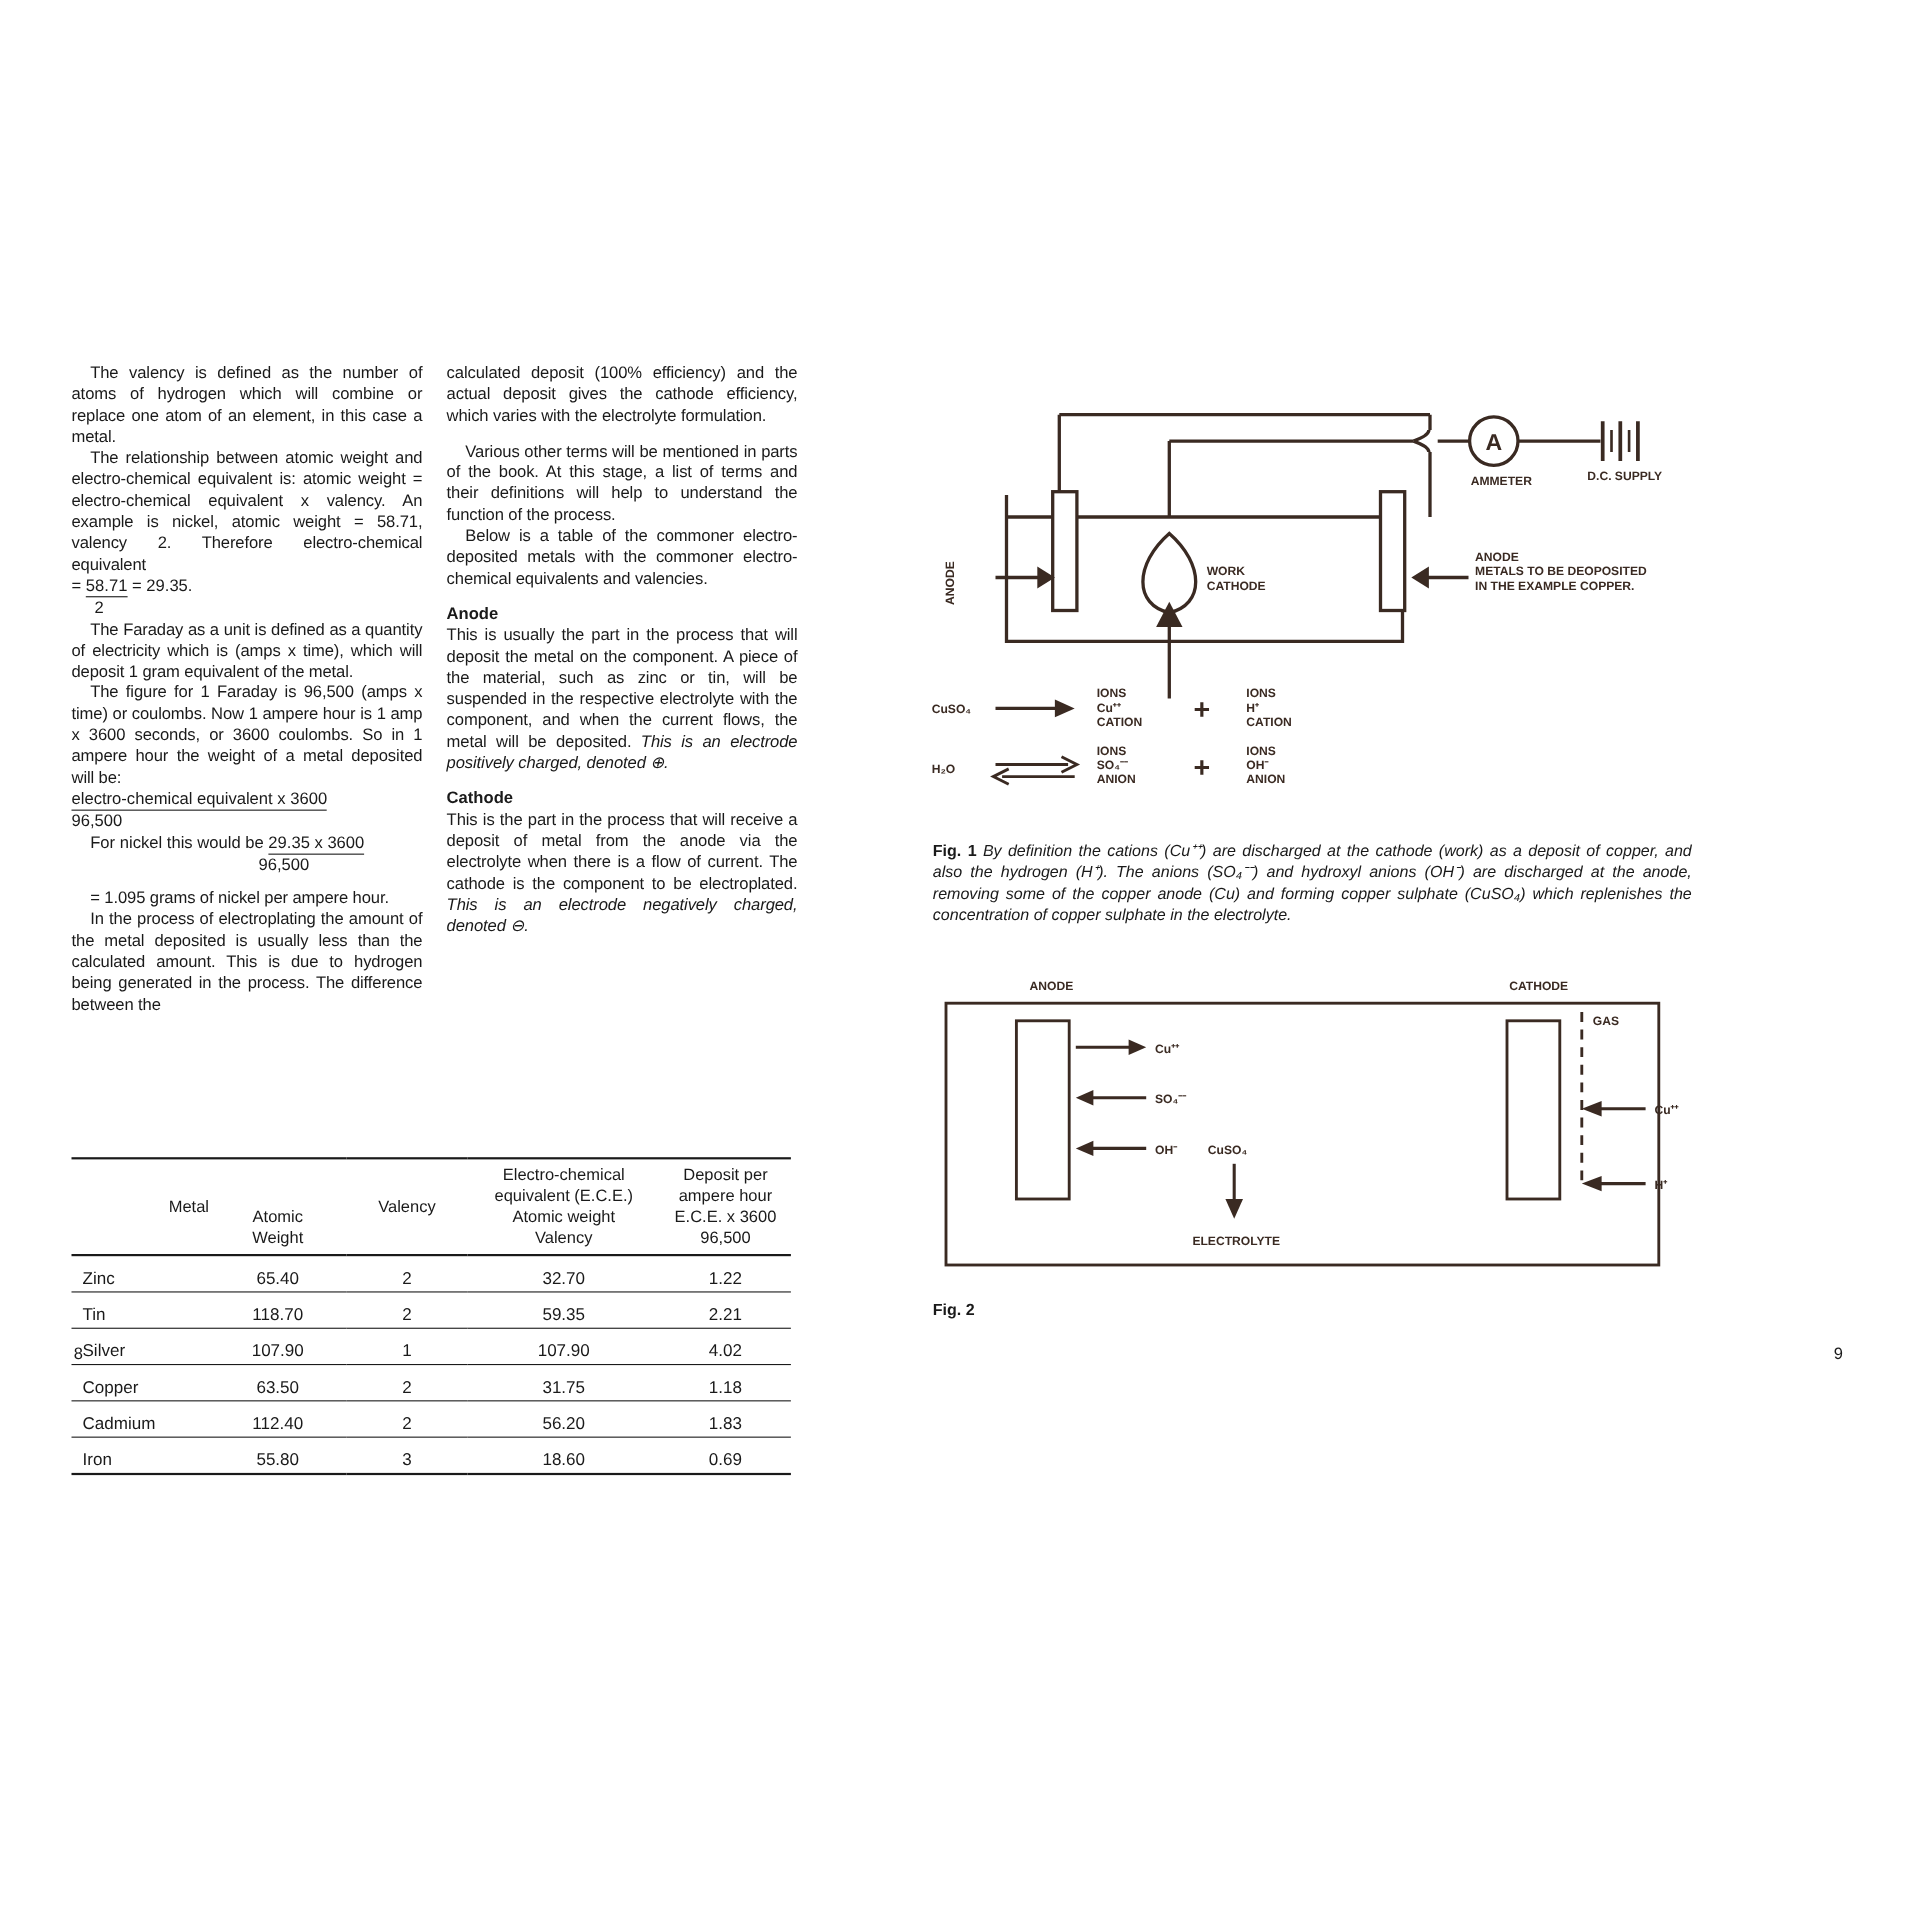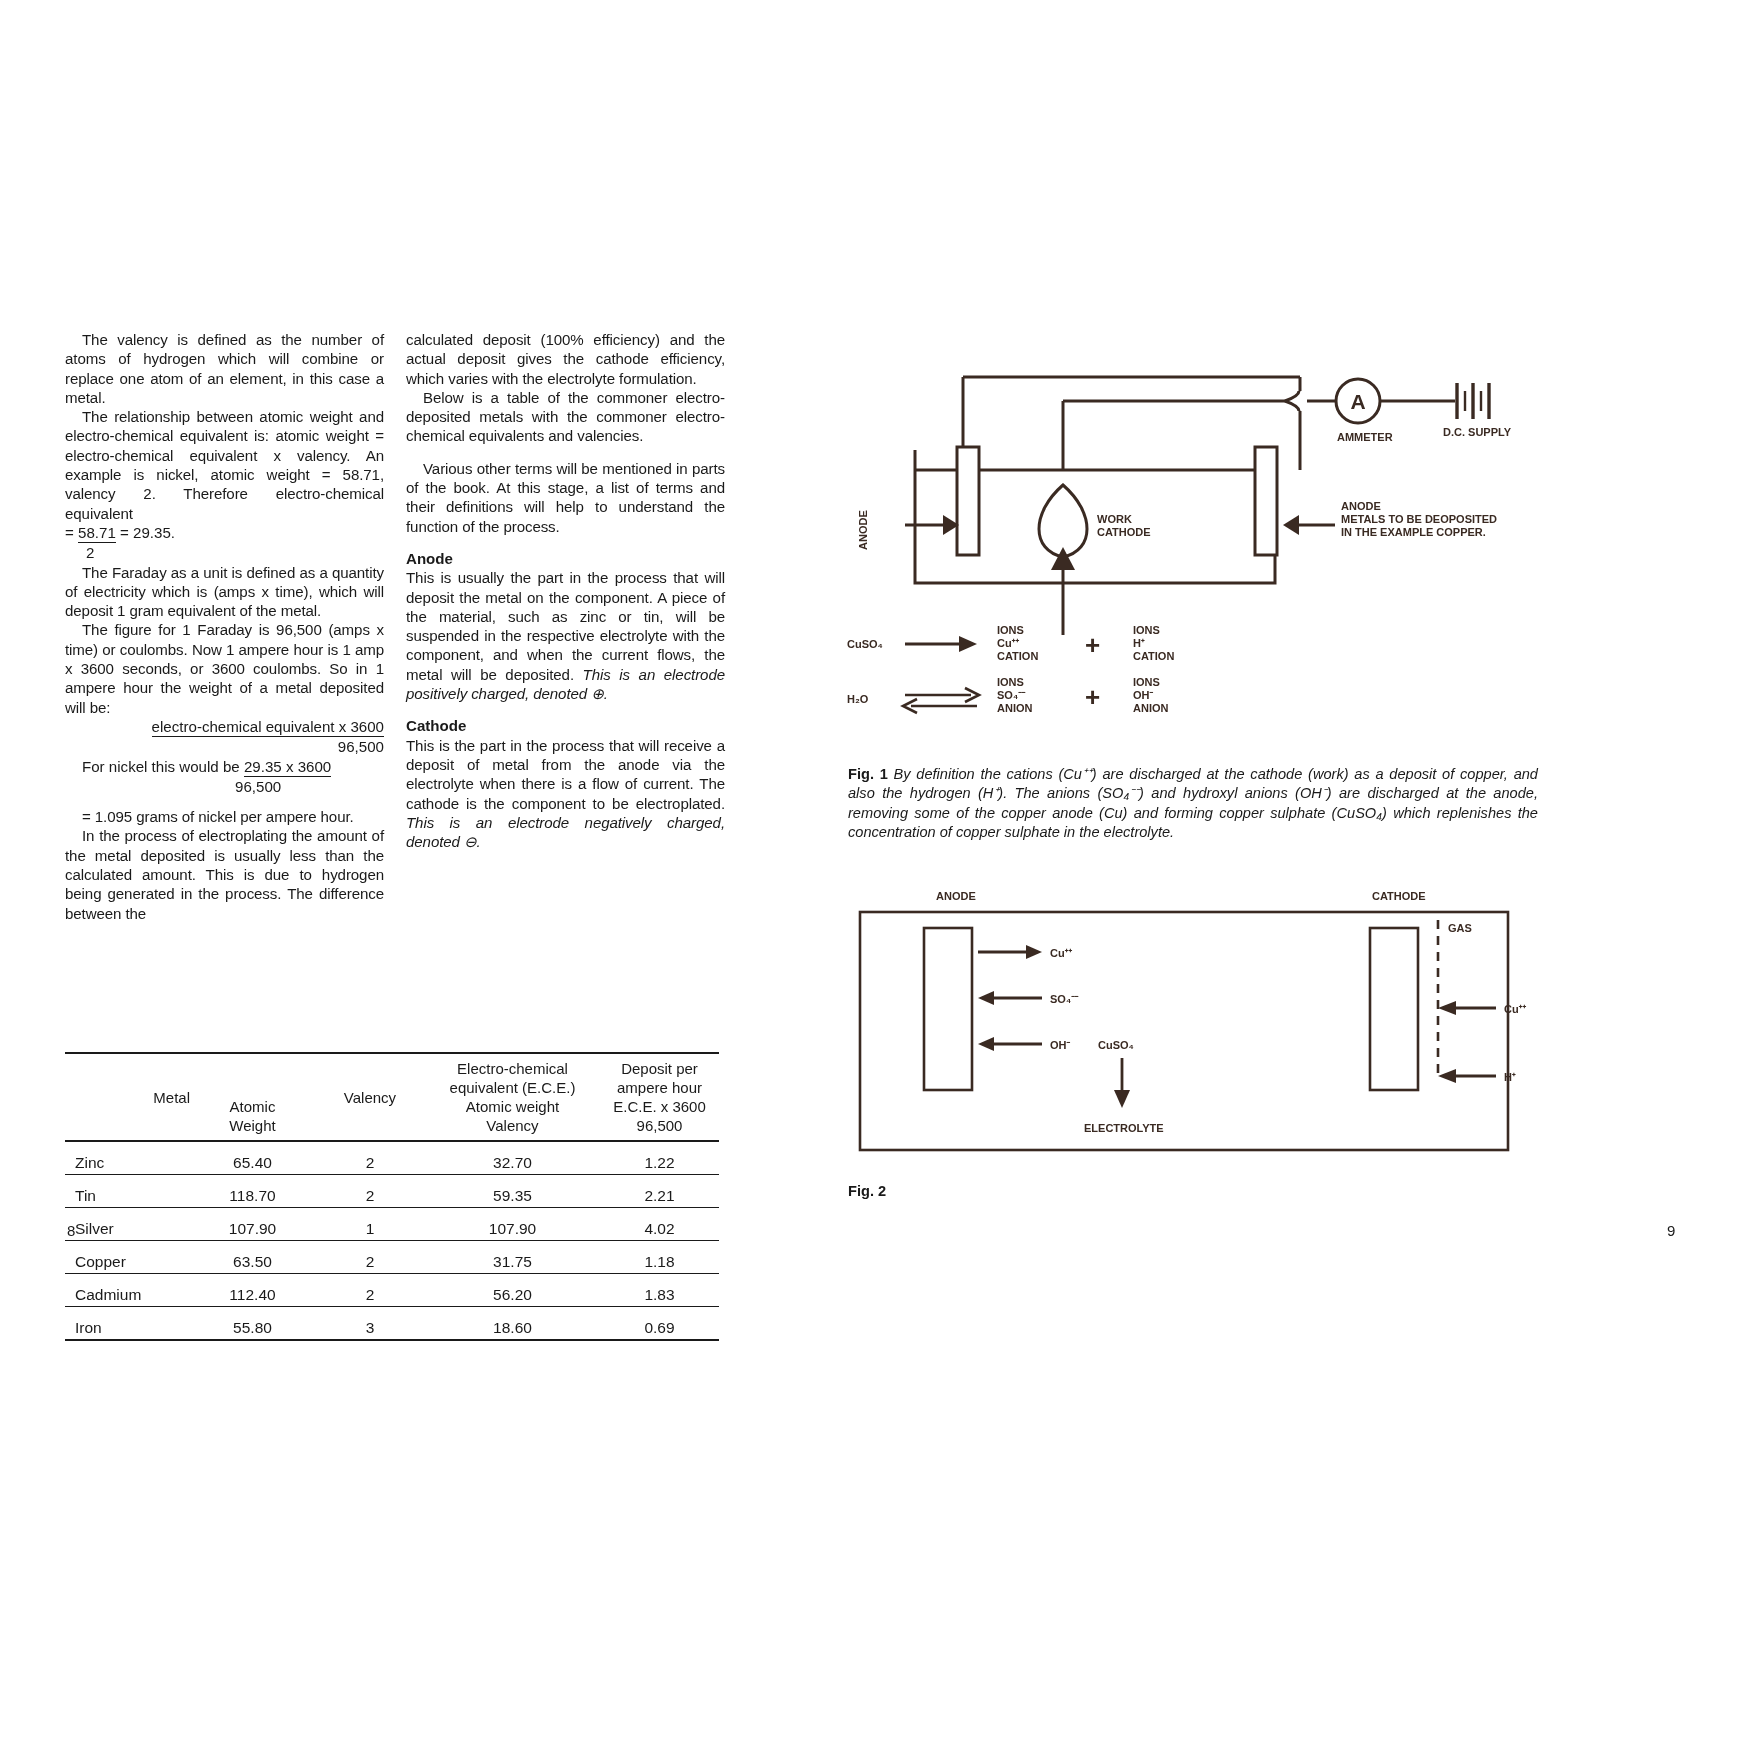--- a/index.html
+++ b/index.html
@@ -20,21 +20,21 @@
   p.body{
     margin:0;
     font-size:15.1px;
     line-height:19.3px;
     text-align:justify;
     text-indent:17px;
     letter-spacing:-0.1px;
   }
   p.body.noind{text-indent:0;}
   p.gap{margin-top:13px;}
-  .frac{display:block;text-indent:0;text-align:right;font-size:15.1px;line-height:19.3px;}
+  .frac{display:block;text-indent:0;text-align:left;font-size:15.1px;line-height:19.3px;}
   .inline-eq{display:block;text-indent:0;font-size:15.1px;line-height:19.3px;}
   .subhead{font-weight:bold;font-size:15.1px;line-height:19.3px;margin:13px 0 0 0;text-indent:0;}
   .ital{font-style:italic;}
   .u{border-bottom:1.4px solid #1a1a1a;display:inline-block;}
 
   
   .tbl-wrap{position:absolute;left:65px;top:1052px;width:654px;}
   table.metals{border-collapse:collapse;width:654px;font-size:15px;}
   table.metals td,table.metals th{padding:0;}
   table.metals thead th{
@@ -97,22 +97,22 @@
 
         <span class="inline-eq" style="padding-left:17px;"><span>For nickel this would be </span><span class="u">29.35 x 3600</span></span>
         <span class="inline-eq" style="padding-left:170px;">96,500</span>
 
         <p class="body noind" style="margin-top:11px;padding-left:17px;">= 1.095 grams of nickel per ampere hour.</p>
         <p class="body">In the process of electroplating the amount of the metal deposited is usually less than the calculated amount. This is due to hydrogen being generated in the process. The difference between the</p>
       </div>
 
       <div class="col">
         <p class="body noind">calculated deposit (100% efficiency) and the actual deposit gives the cathode efficiency, which varies with the electrolyte formulation.</p>
+        <p class="body gap">Various other terms will be mentioned in parts of the book. At this stage, a list of terms and their definitions will help to understand the function of the process.</p>
         <p class="body">Below is a table of the commoner electro-deposited metals with the commoner electro-chemical equivalents and valencies.</p>
-        <p class="body gap">Various other terms will be mentioned in parts of the book. At this stage, a list of terms and their definitions will help to understand the function of the process.</p>
 
         <p class="subhead">Anode</p>
         <p class="body noind"><span>This is usually the part in the process that will deposit the metal on the component. A piece of the material, such as zinc or tin, will be suspended in the respective electrolyte with the component, and when the current flows, the metal will be deposited. </span><span class="ital">This is an electrode positively charged, denoted ⊕.</span></p>
 
         <p class="subhead">Cathode</p>
         <p class="body noind"><span>This is the part in the process that will receive a deposit of metal from the anode via the electrolyte when there is a flow of current. The cathode is the component to be electroplated. </span><span class="ital">This is an electrode negatively charged, denoted ⊖.</span></p>
       </div>
     </div>
   </div>
 

